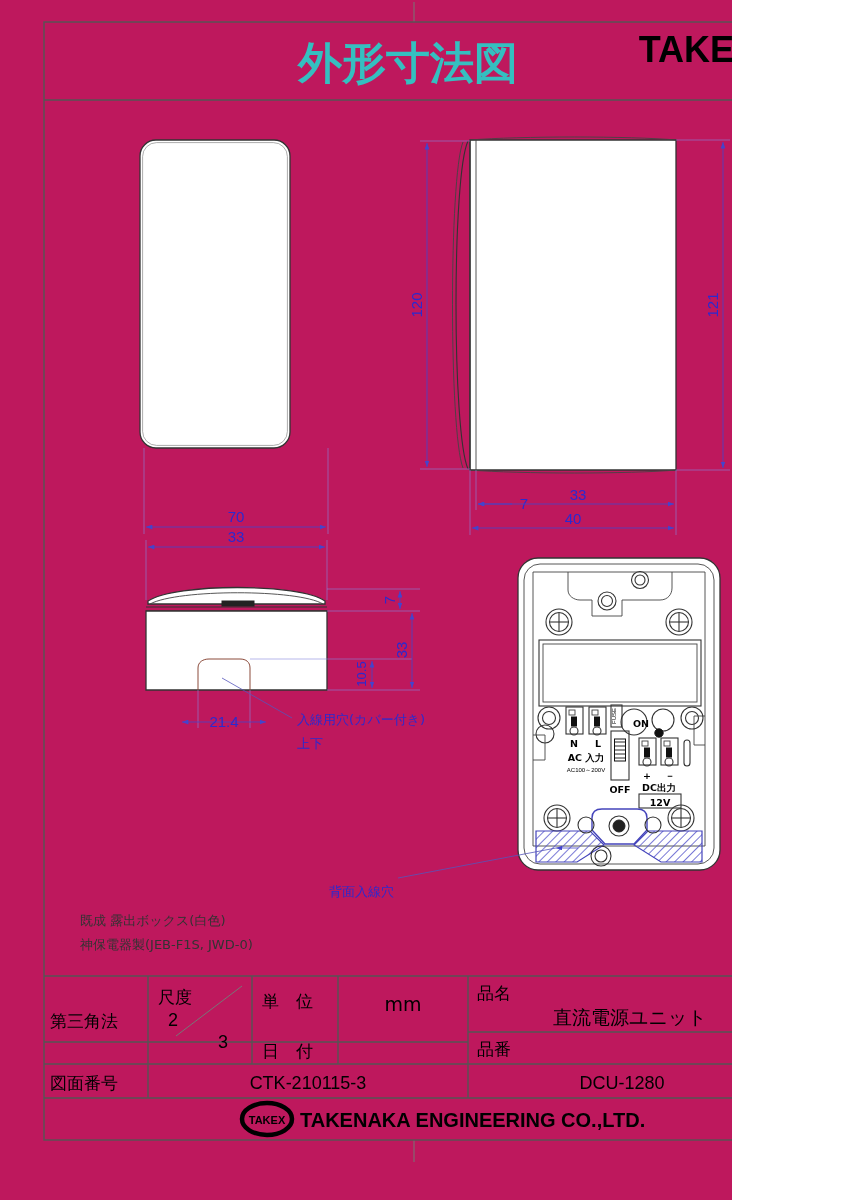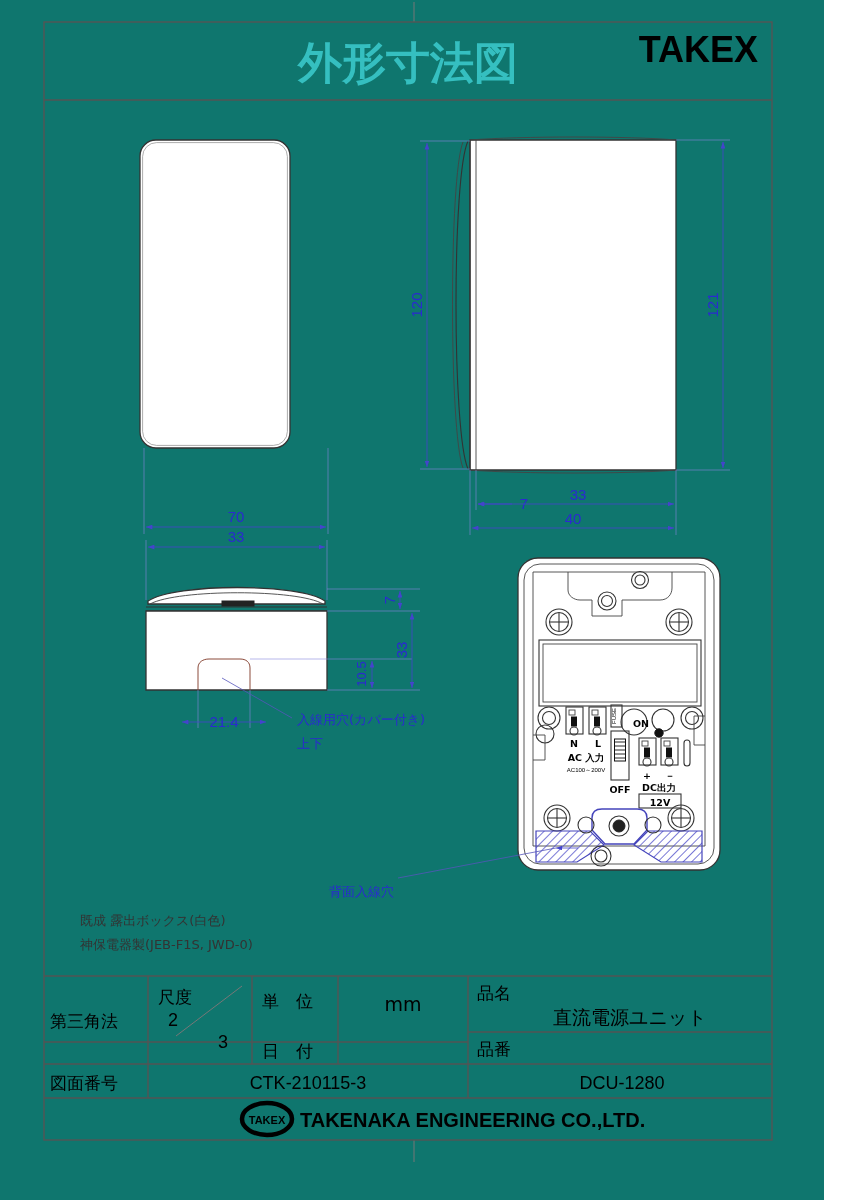--- a/index.html
+++ b/index.html
@@ -3,23 +3,23 @@
 <meta charset="utf-8">
 <style>
   * { box-sizing: border-box; }
   html, body {
     margin: 0; padding: 0;
     background: #ffffff;
     font-family: "Liberation Sans", "DejaVu Sans", sans-serif;
   }
   #page {
     position: relative;
-    width: 824px;
+    width: 732px;
     height: 1200px;
-    background: #0f766e;
+    background: #be185d;
     overflow: hidden;
   }
   #page svg { position: absolute; top: 0; left: 0; }
 
   .ttl-jp {
     font-family: "DejaVu Sans", "Liberation Sans", sans-serif;
     font-weight: bold;
   }
 
   .dimtxt {

